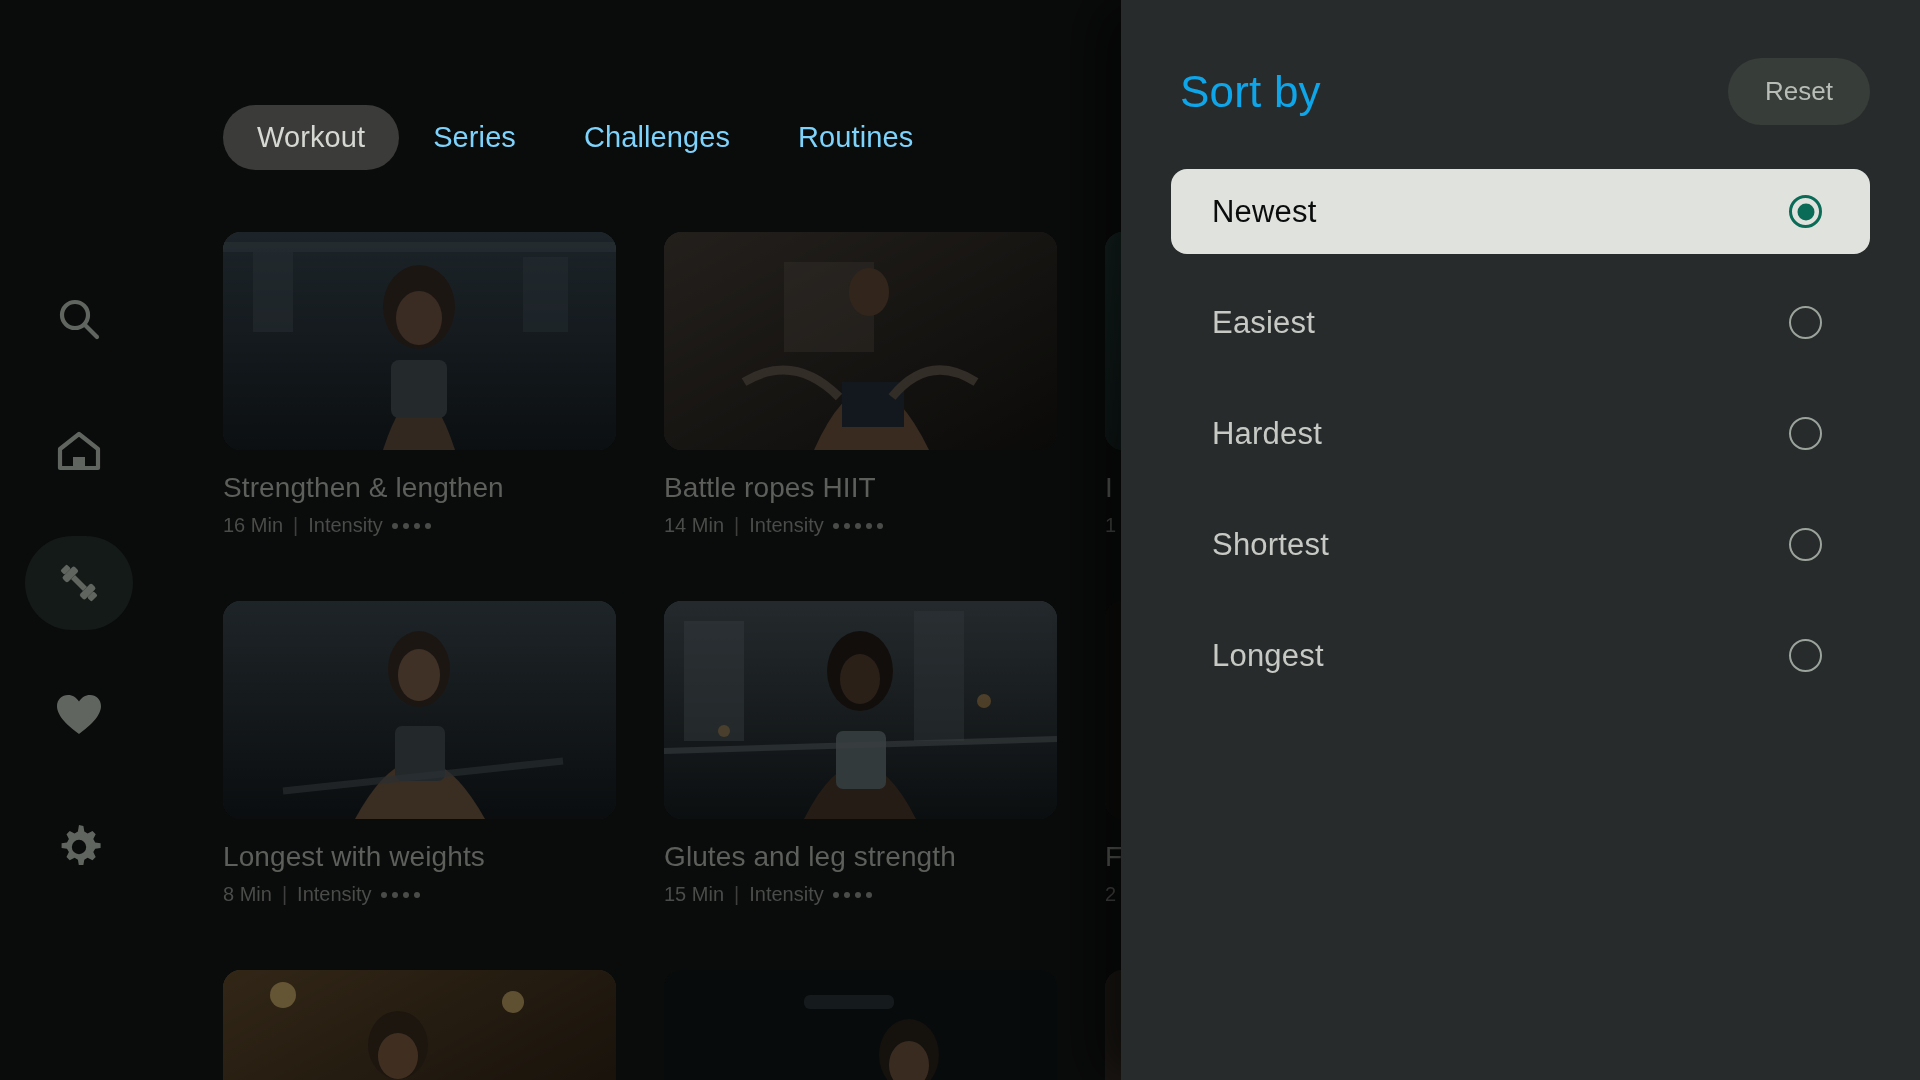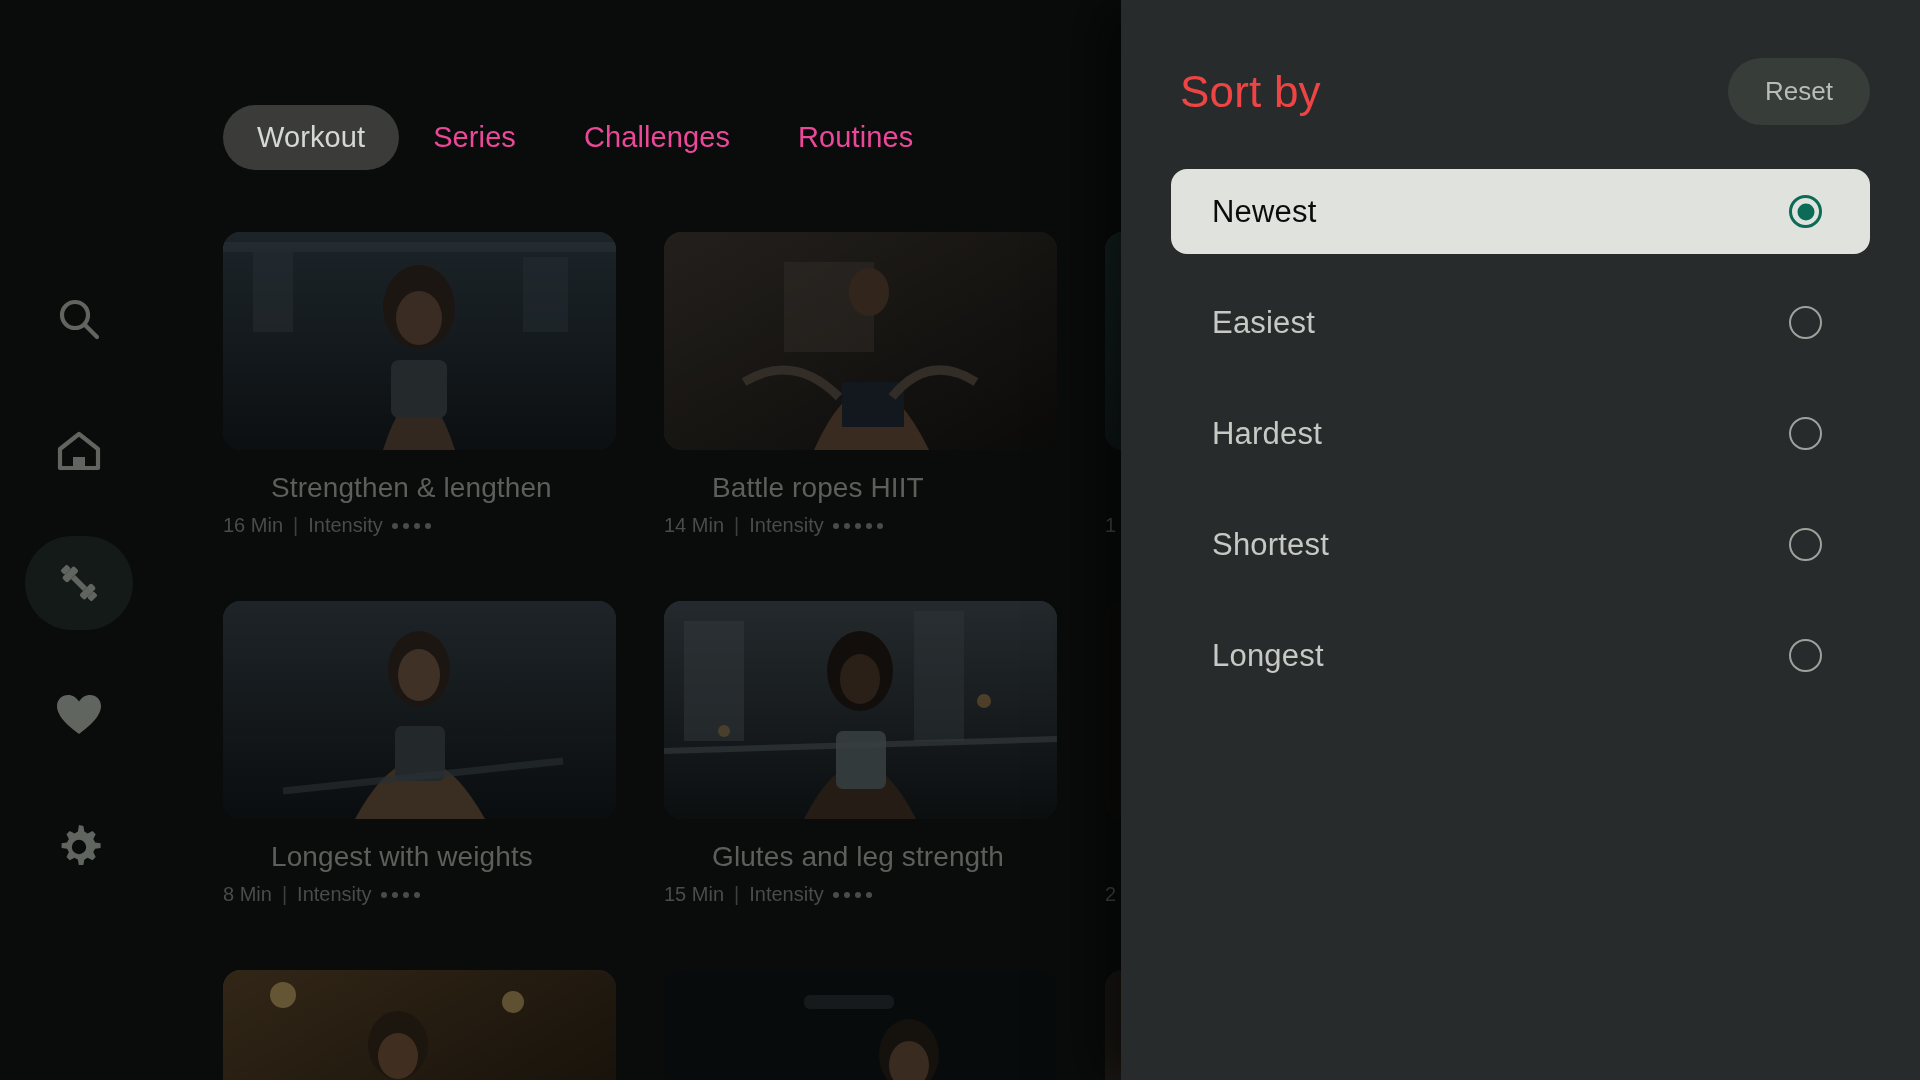--- a/index.html
+++ b/index.html
@@ -32,21 +32,21 @@
   .nav-item svg { display: block; }
   .nav-icon-stroke { fill: none; stroke: #61655f; stroke-width: 4.2; stroke-linecap: round; stroke-linejoin: round; }
   .nav-icon-fill { fill: #61655f; }
 
   
   #tabs {
     position: absolute; left: 223px; top: 105px;
     display: flex; align-items: center; gap: 0px; justify-content: center;
   }
   .tab {
-    font-size: 29px; color: #ec4899;
+    font-size: 29px; color: #7dd3fc;
     padding: 16px 34px; border-radius: 34px;
     white-space: nowrap; letter-spacing: .1px;
   }
   .tab.active { background: #3b3c39; color: #d6d8d3; }
 
   
   #grid {
     position: absolute; left: 223px; top: 232px;
     display: grid;
     grid-template-columns: repeat(3, 393px);
@@ -58,42 +58,42 @@
     overflow: hidden; position: relative;
     background: #101314;
   }
   .card-thumb .scene { position: absolute; inset: 0; }
   .card-thumb .dim {
     position: absolute; inset: 0;
     background: rgba(4,5,5,.55);
   }
   .card-title {
     margin-top: 22px; font-size: 28px; color: #5d5f5b;
-    white-space: nowrap; overflow: hidden; letter-spacing: .1px; margin-left: 48px;
+    white-space: nowrap; overflow: hidden; letter-spacing: .1px;
   }
   .card-meta {
     margin-top: 10px; font-size: 20px; color: #4a4c49;
     white-space: nowrap; display: flex; align-items: center; gap: 0;
   }
   .meta-sep { padding: 0 10px; color: #3f403d; }
   .dots { display: inline-flex; gap: 5px; margin-left: 9px; align-items: center; }
   .dots i { width: 6px; height: 6px; border-radius: 50%; background: #4a4c49; display: block; }
 
   
   #panel {
     position: absolute; right: 0; top: 0;
     width: 799px; height: 1080px;
     background: #282b2b;
     box-shadow: -26px 0 50px rgba(0,0,0,.55);
   }
   #panel-head {
     position: absolute; left: 59px; right: 50px; top: 58px;
     display: flex; align-items: center; justify-content: space-between;
   }
-  #panel-title { font-size: 44px; color: #ef4444; letter-spacing: .2px; }
+  #panel-title { font-size: 44px; color: #0ea5e9; letter-spacing: .2px; }
   #reset-btn {
     background: #373d39; color: #b9bdb7;
     font-size: 26px; border: none; border-radius: 34px;
     padding: 18px 37px; cursor: pointer;
     font-family: "Liberation Sans", sans-serif;
   }
   #options { position: absolute; left: 50px; right: 50px; top: 169px; }
   .option {
     height: 85px; display: flex; align-items: center;
     justify-content: space-between;

